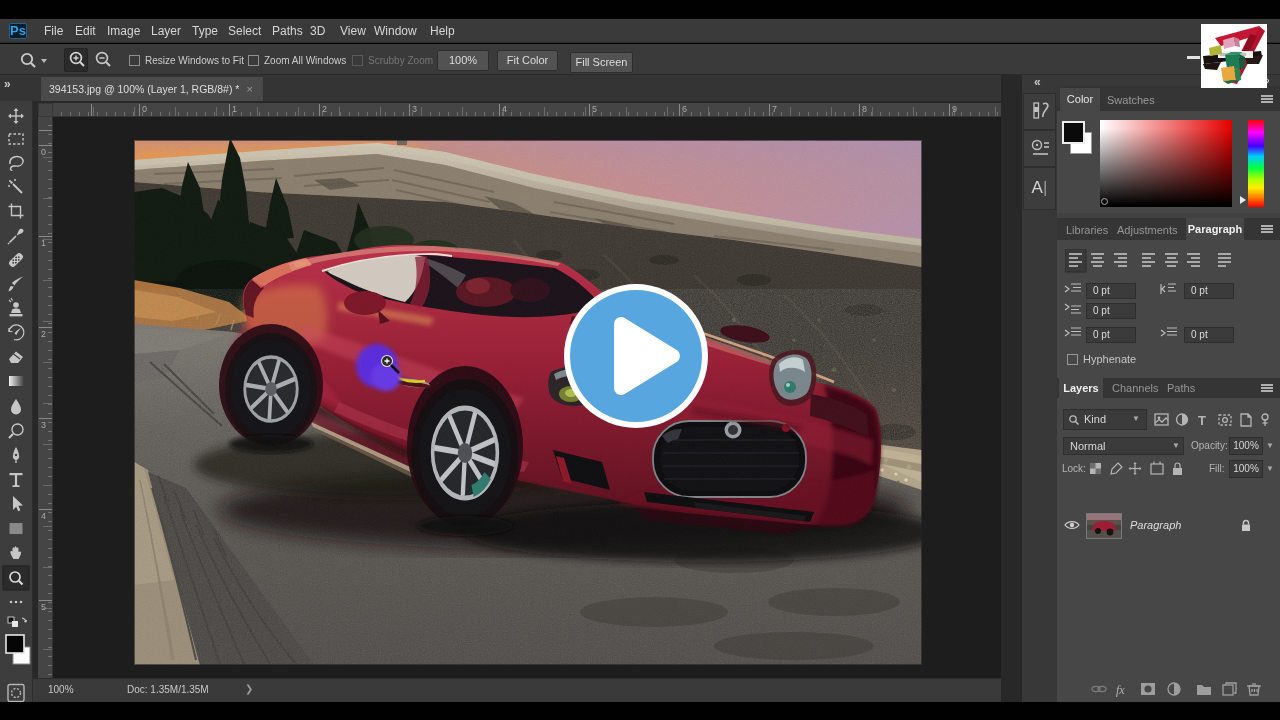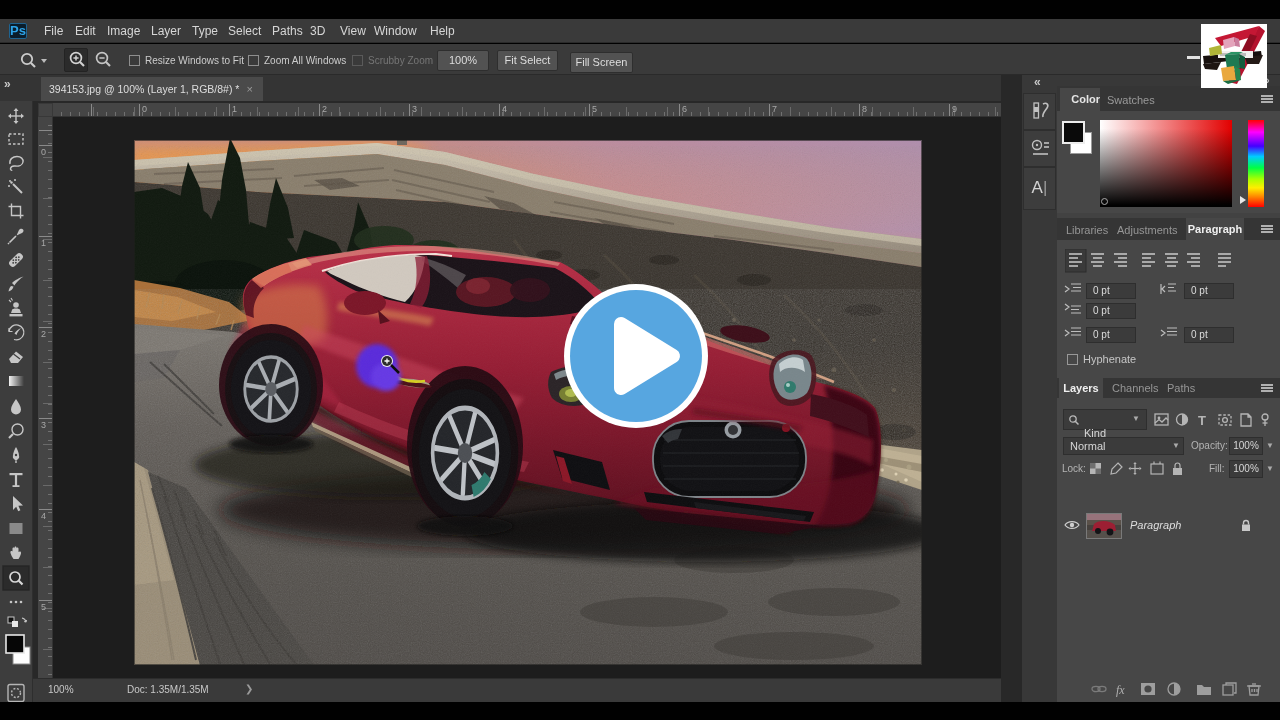--- a/index.html
+++ b/index.html
@@ -49,21 +49,21 @@
       <line x1="6.4" y1="8" x2="11.6" y2="8" stroke="#c4c4c4" stroke-width="1.5"></line>
       <line x1="13" y1="12" x2="17" y2="16" stroke="#c4c4c4" stroke-width="2.2"></line>
     </svg>
     <div class="abs" style="left:129px;top:11px;width:11px;height:11px;border:1px solid #8e8e8e;background:#3a3a3a;"></div>
     <span class="abs" style="left:145px;top:11px;color:#cccccc;font-size:10px;white-space:nowrap;">Resize Windows to Fit</span>
     <div class="abs" style="left:248px;top:11px;width:11px;height:11px;border:1px solid #8e8e8e;background:#3a3a3a;"></div>
     <span class="abs" style="left:264px;top:11px;color:#cccccc;font-size:10px;white-space:nowrap;">Zoom All Windows</span>
     <div class="abs" style="left:352px;top:11px;width:11px;height:11px;border:1px solid #5a5a5a;background:#3a3a3a;"></div>
     <span class="abs" style="left:368px;top:11px;color:#757575;font-size:10px;white-space:nowrap;">Scrubby Zoom</span>
     <div class="abs" style="left:437px;top:6px;width:52px;height:21px;background:#525252;border:1px solid #2e2e2e;border-radius:2px;color:#dddddd;font-size:11px;text-align:center;line-height:19px;">100%</div>
-    <div class="abs" style="left:497px;top:6px;width:61px;height:21px;background:#525252;border:1px solid #2e2e2e;border-radius:2px;color:#dddddd;font-size:11px;text-align:center;line-height:19px;">Fit Select</div>
+    <div class="abs" style="left:497px;top:6px;width:61px;height:21px;background:#525252;border:1px solid #2e2e2e;border-radius:2px;color:#dddddd;font-size:11px;text-align:center;line-height:19px;">Fit Color</div>
     <div class="abs" style="left:570px;top:8px;width:63px;height:21px;background:#525252;border:1px solid #2e2e2e;border-radius:2px;color:#dddddd;font-size:11px;text-align:center;line-height:19px;">Fill Screen</div>
     <div class="abs" style="left:1187px;top:12px;width:13px;height:3px;background:#e2e2e2;"></div>
   </div>
 
   <div class="abs" style="left:0;top:75px;width:1280px;height:26px;background:#343434;">
     <span class="abs" style="left:4px;top:2px;color:#c8c8c8;font-size:12px;font-weight:bold;">»</span>
     <div class="abs" style="left:41px;top:2px;width:222px;height:24px;background:#4a4a4a;color:#dedede;font-size:10.5px;line-height:24px;padding-left:8px;white-space:nowrap;">394153.jpg @ 100% (Layer 1, RGB/8#) *<span style="color:#9a9a9a;margin-left:7px;font-size:11px;">×</span></div>
   </div>
 
   <div class="abs" style="left:0;top:101px;width:1280px;height:601px;background:#282828;"></div>
@@ -656,21 +656,21 @@
     </div>
     <div class="abs" style="left:1px;top:92px;width:33px;height:43px;border:1px solid #2e2e2e;background:#3d3d3d;color:#d2d2d2;font-size:17px;text-align:center;line-height:40px;">A<span style="color:#9a9a9a;">|</span></div>
   </div>
   <div class="abs" id="rpanel" style="left:1057px;top:75px;width:223px;height:627px;background:#424242;">
 
     <div class="abs" style="left:0;top:0;width:223px;height:11px;background:#383838;">
       <span class="abs" style="left:207px;top:0px;color:#c4c4c4;font-size:10px;font-weight:bold;">»</span>
     </div>
 
     <div class="abs" style="left:0;top:11px;width:223px;height:25px;background:#353535;">
-      <div class="abs" style="left:3px;top:2px;width:40px;height:23px;background:#474747;color:#e6e6e6;font-size:11px;font-weight:bold;text-align:right;line-height:23px;">Color</div>
+      <div class="abs" style="left:3px;top:2px;width:40px;height:23px;background:#474747;color:#e6e6e6;font-size:11px;font-weight:normal;text-align:center;line-height:23px;">Color</div>
       <span class="abs" style="left:50px;top:8px;color:#9a9a9a;font-size:11px;">Swatches</span>
       <div class="abs" style="left:204px;top:9px;width:12px;height:1.5px;background:#b0b0b0;box-shadow:0 3px 0 #b0b0b0, 0 6px 0 #b0b0b0;"></div>
     </div>
     <div class="abs" style="left:0;top:36px;width:223px;height:102px;background:#474747;">
       <div class="abs" style="left:13px;top:21px;width:22px;height:22px;background:#ffffff;border:1px solid #9a9a9a;"></div>
       <div class="abs" style="left:5px;top:10px;width:23px;height:23px;background:#0a0a0a;border:2px solid #ededed;"></div>
       <div class="abs" style="left:43px;top:9px;width:132px;height:87px;background:linear-gradient(to bottom, rgba(0,0,0,0) 10%, #000000 98%), linear-gradient(to right, #ffffff, #e20000);">
         <div class="abs" style="left:1px;top:78px;width:7px;height:7px;border:1px solid #aaaaaa;border-radius:50%;"></div>
       </div>
       <div class="abs" style="left:191px;top:9px;width:16px;height:87px;background:linear-gradient(to bottom, #ff0000 0%, #ff00ff 14%, #4400ff 30%, #00ccff 42%, #00ff44 55%, #aaff00 68%, #ffee00 78%, #ff8800 88%, #ff0000 100%);"></div>
@@ -720,21 +720,21 @@
       <span class="abs" style="left:110px;top:4px;color:#969696;font-size:11px;">Paths</span>
       <div class="abs" style="left:204px;top:6px;width:12px;height:1.5px;background:#b0b0b0;box-shadow:0 3px 0 #b0b0b0, 0 6px 0 #b0b0b0;"></div>
     </div>
     <div class="abs" style="left:0;top:323px;width:223px;height:304px;background:#474747;">
 
       <div class="abs" style="left:6px;top:11px;width:84px;height:21px;background:#3b3b3b;border:1px solid #2e2e2e;">
         <svg class="abs" style="left:4px;top:4px;" width="12" height="12" viewBox="0 0 12 12">
             <circle cx="5" cy="5" r="3.2" fill="none" stroke="#b8b8b8" stroke-width="1.3"></circle>
             <line x1="7.5" y1="7.5" x2="10.5" y2="10.5" stroke="#b8b8b8" stroke-width="1.5"></line>
           </svg>
-        <span class="abs" style="left:20px;top:17px;color:#d6d6d6;font-size:11px;">Kind</span>
+        <span class="abs" style="left:20px;top:3px;color:#d6d6d6;font-size:11px;">Kind</span>
         <span class="abs" style="left:68px;top:4px;color:#aaaaaa;font-size:8px;">▼</span>
       </div>
       <svg class="abs" style="left:96px;top:12px;" width="124" height="20" viewBox="0 0 124 20">
         <g stroke="#b5b5b5" stroke-width="1.3" fill="none">
           <rect x="2" y="4" width="13" height="11"></rect>
             <circle cx="6" cy="8" r="1.4" fill="#b5b5b5" stroke="none"></circle>
             <path d="M2 13 l4 -3.5 l3 2.5 l4 -4 l2 2"></path>
           <circle cx="29" cy="9.5" r="5.5"></circle>
             <path d="M29 4 a5.5 5.5 0 0 1 0 11 Z" fill="#b5b5b5" stroke="none"></path>
           <text x="45" y="14.5" fill="#b5b5b5" stroke="none" font-size="13" font-weight="bold" font-family="Liberation Sans">T</text>

